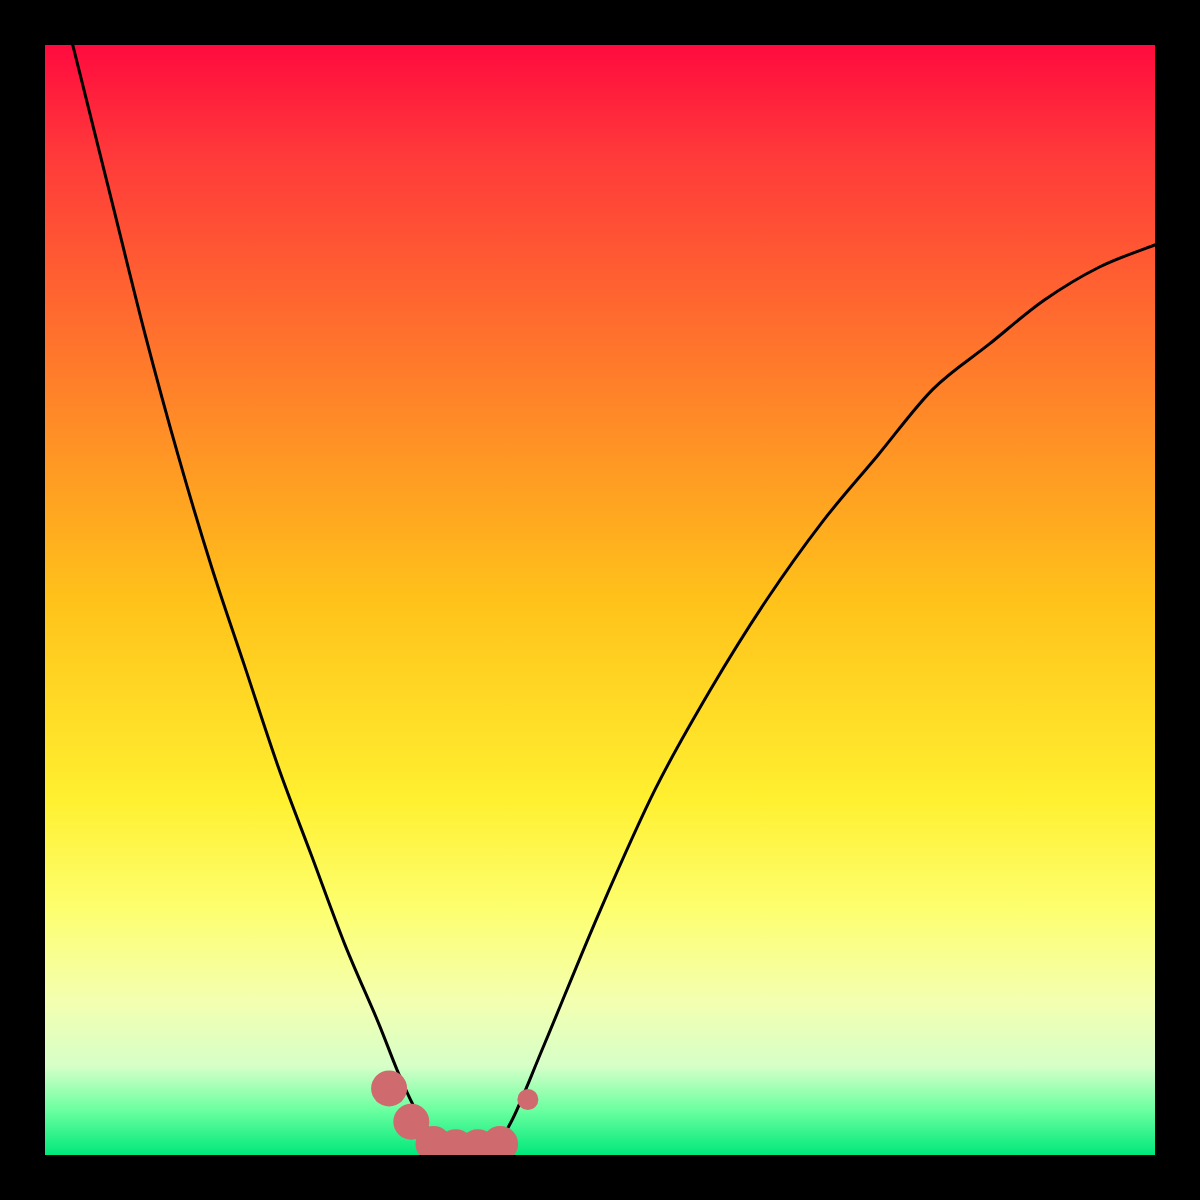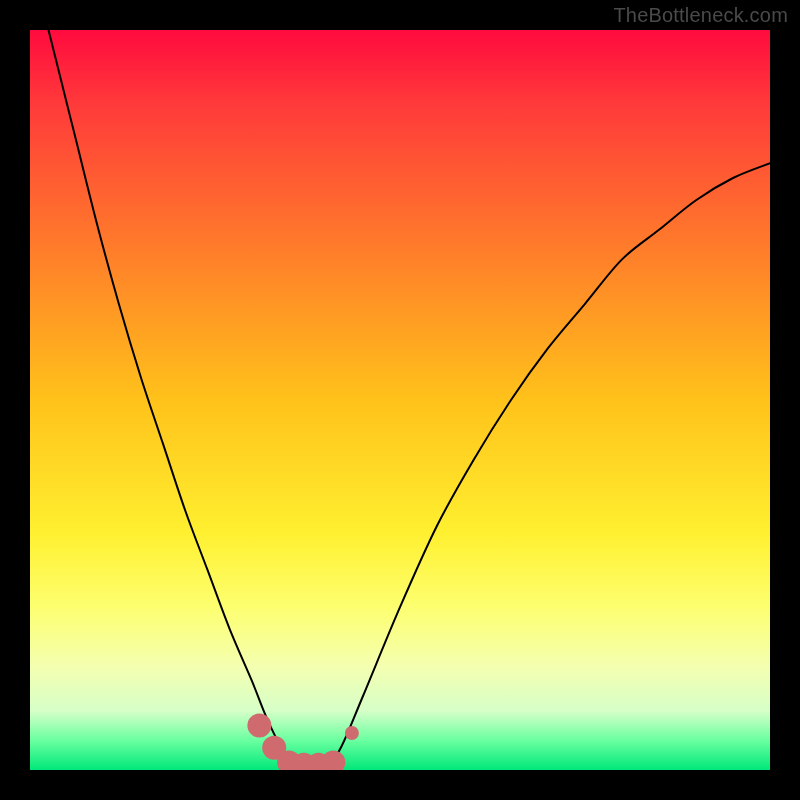--- a/index.html
+++ b/index.html
@@ -53,21 +53,20 @@
     top: 0;
     width: 740px;
     height: 740px;
   }
 </style>
 </head>
 <body>
 
 <div class="frame">
 
-  <div class="watermark">TheBottleneck.com</div>
 
   <div class="plot">
     <svg class="curve" viewBox="0 0 740 740" preserveAspectRatio="none">
       <path id="main-curve" fill="none" stroke="#000" stroke-width="2" stroke-linecap="round" d="M 0,-74.00000000000011 C 3.6999999999999997,-59.20000000000008 14.8,-14.799999999999955 22.2,14.800000000000068 C 29.599999999999998,44.40000000000009 37,74.00000000000004 44.4,103.60000000000002 C 51.8,133.20000000000002 59.199999999999996,164.0333333333333 66.6,192.39999999999998 C 74,220.76666666666665 81.39999999999999,247.9 88.8,273.8 C 96.2,299.7 103.6,324.3666666666666 111,347.79999999999995 C 118.4,371.2333333333333 125.79999999999998,392.2 133.2,414.4 C 140.6,436.59999999999997 148,460.0333333333333 155.4,481 C 162.8,501.9666666666667 170.2,520.4666666666667 177.6,540.2 C 185,559.9333333333334 192.4,580.9 199.8,599.4 C 207.20000000000002,617.9 215.83333333333334,636.4000000000001 222,651.2 C 228.16666666666666,666 231.86666666666667,677.1 236.8,688.2 C 241.73333333333335,699.3000000000001 246.66666666666669,710.4 251.60000000000002,717.8 C 256.53333333333336,725.1999999999999 262.7,729.5166666666667 266.4,732.6 C 270.09999999999997,735.6833333333334 268.8666666666667,735.6833333333333 273.8,736.3 C 278.73333333333335,736.9166666666666 289.8333333333333,739.3833333333333 296,736.3 C 302.1666666666667,733.2166666666666 304.6333333333333,729.5166666666667 310.8,717.8 C 316.9666666666667,706.0833333333333 323.1333333333333,689.4333333333333 333,666 C 342.8666666666667,642.5666666666667 357.66666666666663,605.5666666666667 370,577.2 C 382.33333333333337,548.8333333333334 394.66666666666674,520.4666666666666 407.00000000000006,495.79999999999995 C 419.33333333333337,471.13333333333327 431.6666666666667,450.16666666666663 444,429.2 C 456.3333333333333,408.23333333333335 468.6666666666667,388.5 481,370 C 493.3333333333333,351.5 505.6666666666667,334.23333333333335 518,318.20000000000005 C 530.3333333333334,302.16666666666674 542.6666666666666,288.6 555,273.8 C 567.3333333333334,259 579.6666666666666,241.73333333333335 592,229.40000000000003 C 604.3333333333334,217.06666666666672 616.6666666666666,209.66666666666674 629,199.80000000000007 C 641.3333333333334,189.9333333333334 653.6666666666666,178.8333333333333 666,170.19999999999993 C 678.3333333333334,161.56666666666658 690.6666666666666,154.16666666666666 703,148 C 715.3333333333334,141.83333333333334 733.8333333333334,135.6666666666667 740,133.20000000000005"></path>
       <g id="marker-group">
           <circle cx="229.4" cy="695.6" r="12" fill="#cf6a6f"></circle>
           <circle cx="244.20000000000002" cy="717.8" r="12" fill="#cf6a6f"></circle>
           <circle cx="259" cy="732.6" r="12" fill="#cf6a6f"></circle>
           <circle cx="273.8" cy="734.82" r="12" fill="#cf6a6f"></circle>
           <circle cx="288.6" cy="734.82" r="12" fill="#cf6a6f"></circle>

